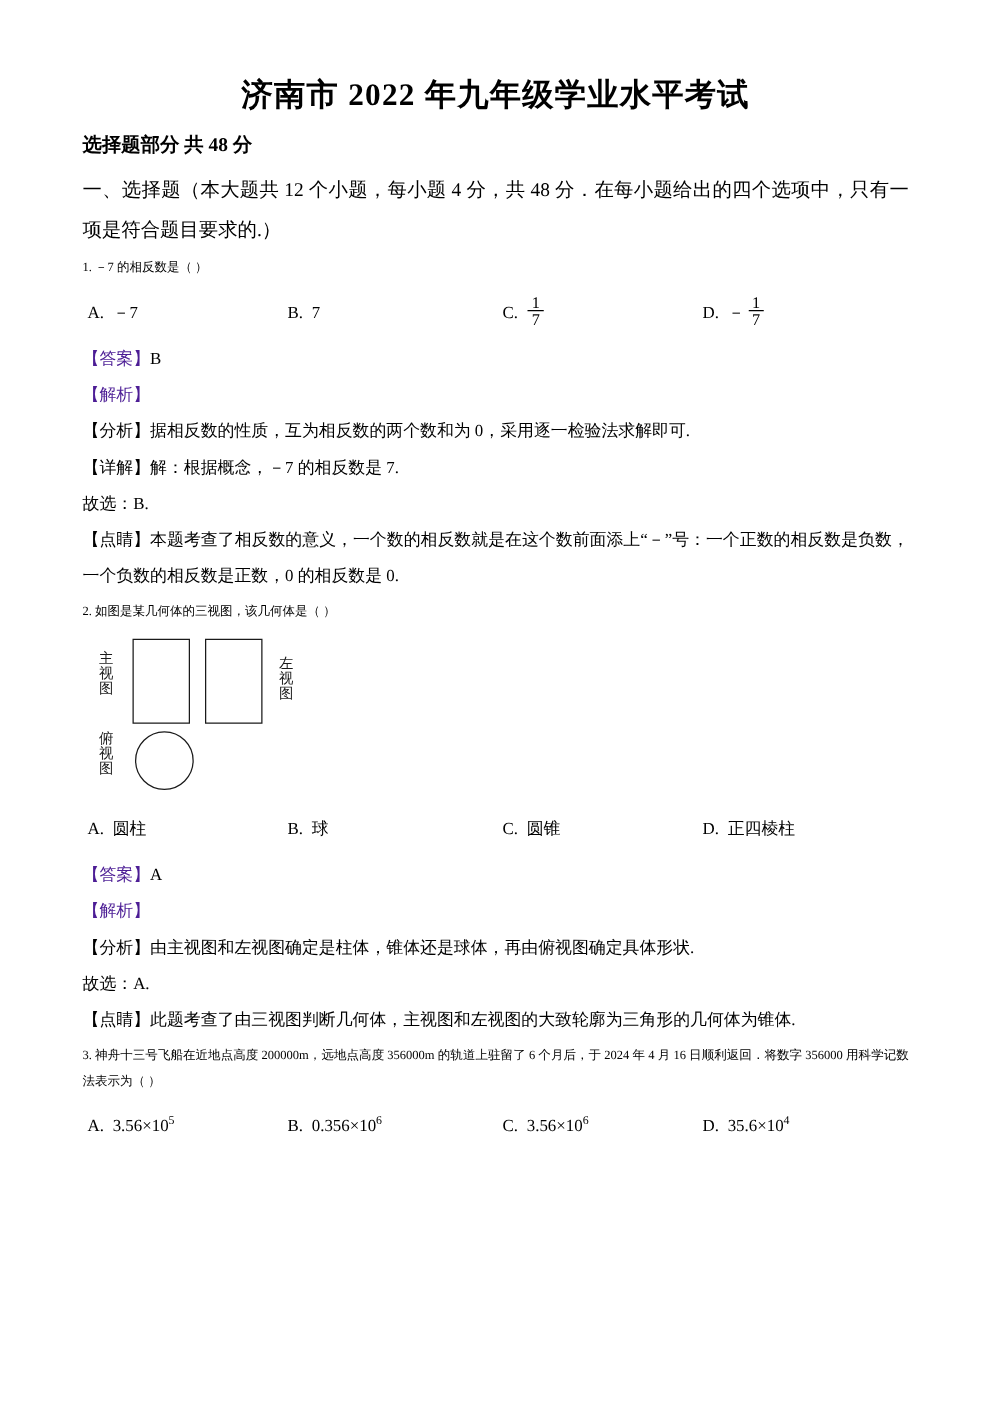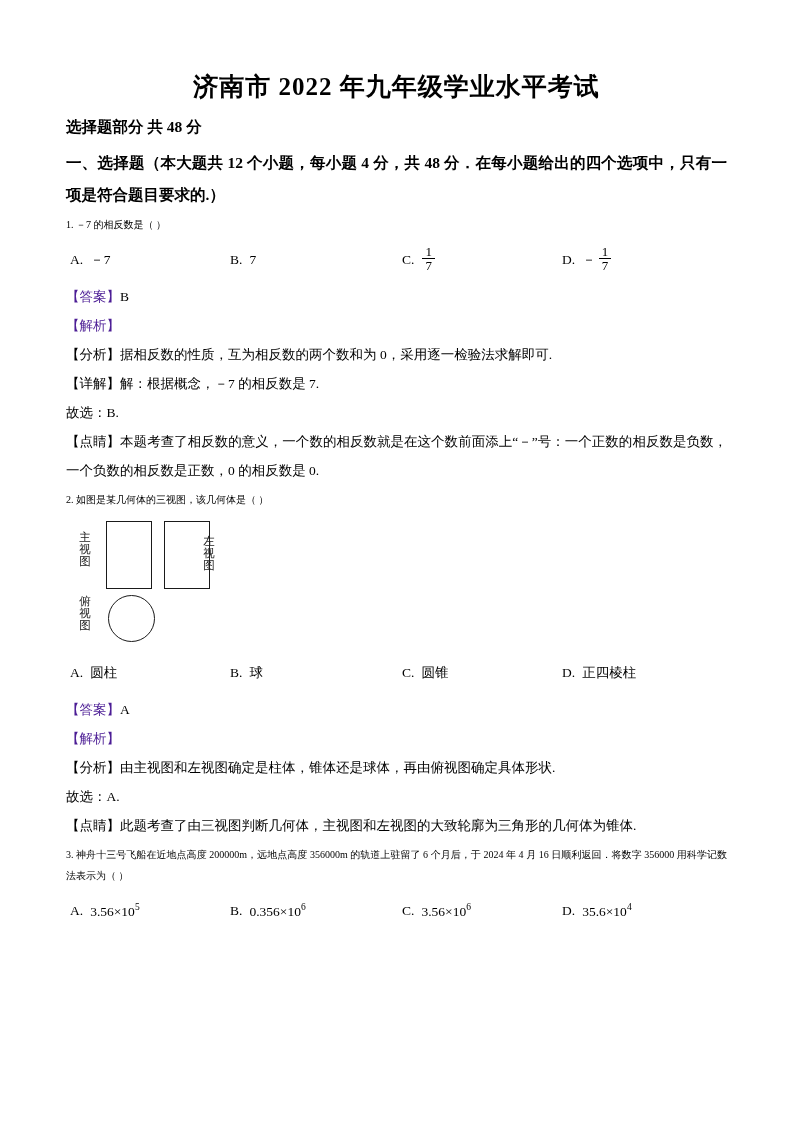--- a/index.html
+++ b/index.html
@@ -14,21 +14,21 @@
     font-family: "Liberation Serif", "DejaVu Serif", serif;
     color: #000000;
     overflow: hidden;
   }
   .page {
     position: absolute;
     left: 0; top: 0;
     width: 793px;
     height: 1122px;
     box-sizing: border-box;
-    padding: 14px 66px;
+    padding: 4px 66px;
   }
   .title-main {
     text-align: center;
     font-size: 25px;
     font-weight: bold;
     letter-spacing: 1px;
     margin-top: 56px;
     line-height: 1.35;
   }
   .title-sub {
@@ -41,21 +41,21 @@
   }
   .title-section {
     text-align: left;
     font-size: 15.5px;
     font-weight: bold;
     margin-top: 13px;
     line-height: 1.3;
   }
   .section-head {
     font-size: 15.5px;
-    font-weight: bold;
+    font-weight: normal;
     line-height: 2.05;
     margin-top: 10px;
     text-align: justify;
   }
   .q-stem {
     font-size: 10px;
     line-height: 2.15;
     margin-top: 4px;
     text-align: justify;
   }
@@ -127,21 +127,21 @@
   }
   .vlabel {
     position: absolute;
     font-size: 11.5px;
     line-height: 1.08;
     width: 14px;
     text-align: center;
     color: #1a1a1a;
   }
   .lab-front { left: 8px; top: 14px; }
-  .lab-side  { left: 132px; top: 18px; }
+  .lab-side  { left: 152px; top: 18px; }
   .lab-top   { left: 8px; top: 78px; }
 </style>
 </head>
 <body>
 
 <div class="page">
 
   <div class="title-main">济南市 2022 年九年级学业水平考试</div>
   <div class="title-section">选择题部分  共 48 分</div>
 

